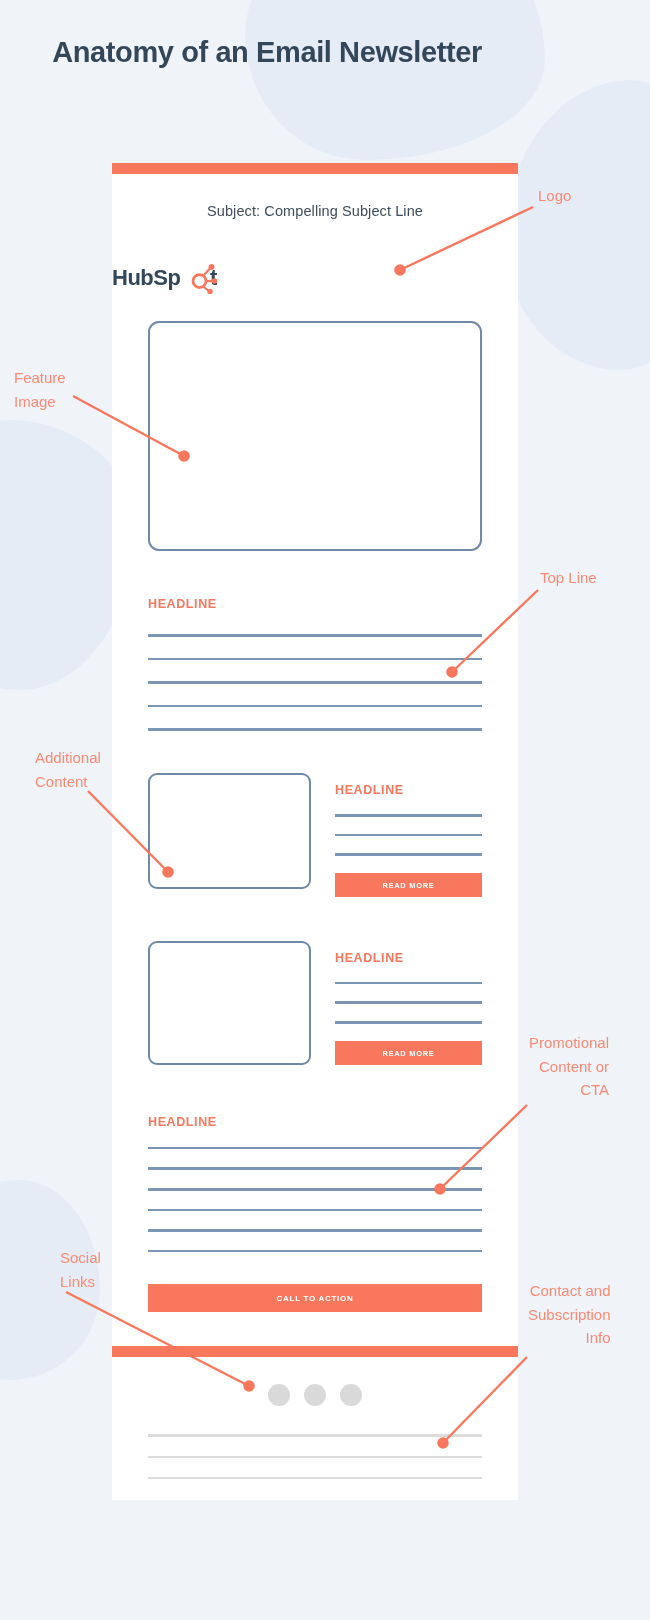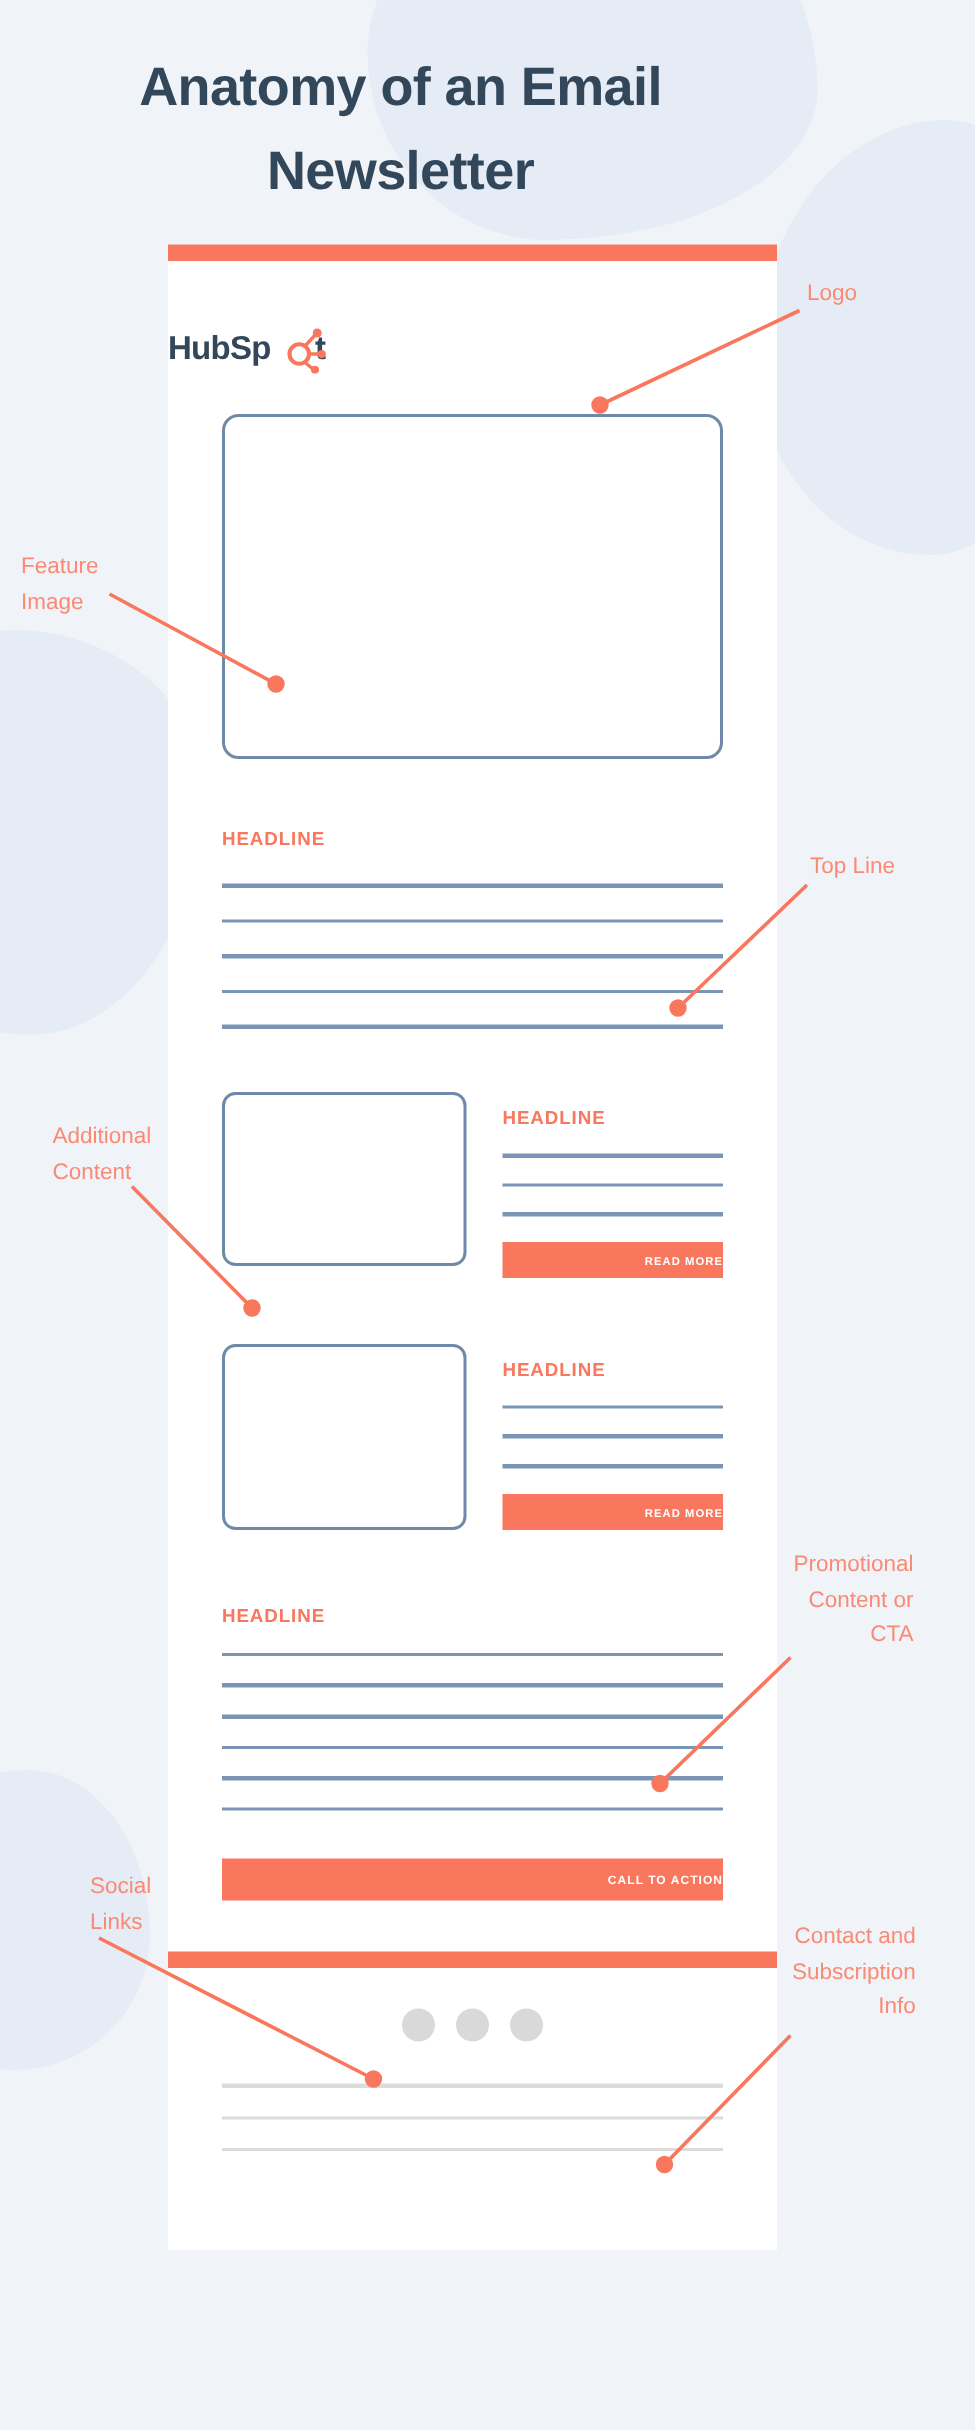--- a/index.html
+++ b/index.html
@@ -23,21 +23,21 @@
   .blob-3 { width: 230px; height: 270px; top: 420px; left: -95px;
             border-radius: 45% 55% 50% 50% / 60% 40% 60% 40%; }
   .blob-4 { width: 180px; height: 200px; top: 1180px; left: -80px;
             border-radius: 55% 45% 50% 50% / 45% 55% 45% 55%; }
 
   
   .title {
     position: absolute;
     top: 30px; left: 0; width: 534px;
     text-align: center;
-    font-size: 36px;
+    font-size: 29px;
     line-height: 1.55;
     font-weight: bold;
     color: #33475b;
     letter-spacing: -0.4px;
     z-index: 5;
   }
 
   
   .email {
     position: absolute;
@@ -106,21 +106,21 @@
   }
   .row-col { flex: 1 1 auto; padding-top: 10px; }
   .row-col .lines .line { margin-top: 17px; }
 
   .btn {
     background: #f8775d;
     color: #ffffff;
     font-size: 7.5px;
     font-weight: bold;
     letter-spacing: 0.7px;
-    text-align: right;
+    text-align: center;
     padding: 8px 0 7px;
     border: none;
     width: 100%;
     font-family: "Liberation Sans", sans-serif;
     cursor: pointer;
   }
   .btn-read { margin-top: 17px; }
 
   .row2 { margin-top: 44px; }
   .row2 .row-thumb { height: 124px; }
@@ -225,20 +225,21 @@
 <div class="anno anno-left" style="left:20px; top:1246px;margin-left:40px;">Social
 Links</div>
 <div class="anno anno-right" style="left:528px; top:1279px;">Contact and
 Subscription
 Info</div>
 
 <div class="email">
 
   <div class="top-bar"></div>
 
+  <div class="subject">Subject: Compelling Subject Line</div>
 
   <div class="logo-wrap">
     <svg class="logo-svg" width="130" height="32" viewBox="0 0 260 64">
       <text x="0" y="45" font-family="Liberation Sans, sans-serif" font-size="44" font-weight="bold" fill="#33475b" letter-spacing="-1">HubSp</text>
       <text x="196" y="45" font-family="Liberation Sans, sans-serif" font-size="44" font-weight="bold" fill="#33475b" letter-spacing="-1">t</text>
       <g>
         <circle cx="175" cy="38" r="13" fill="none" stroke="#f8775d" stroke-width="5.5"></circle>
         <line x1="182" y1="28" x2="196" y2="13" stroke="#f8775d" stroke-width="4.5"></line>
         <circle cx="199" cy="10" r="6" fill="#f8775d"></circle>
         <line x1="188" y1="38" x2="202" y2="38" stroke="#f8775d" stroke-width="4.5"></line>

